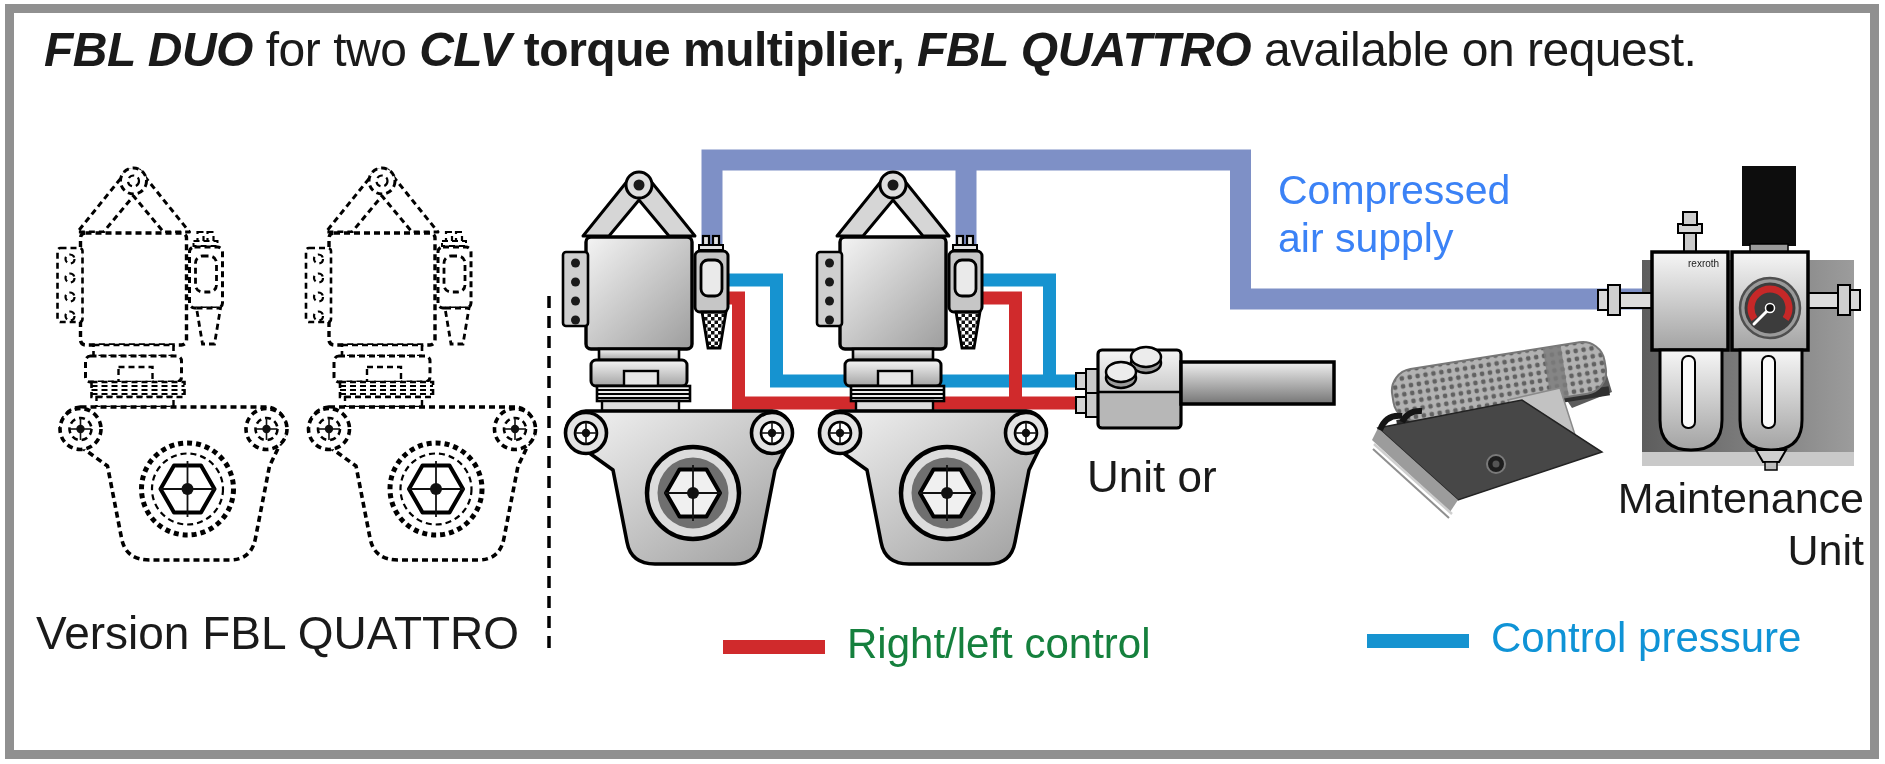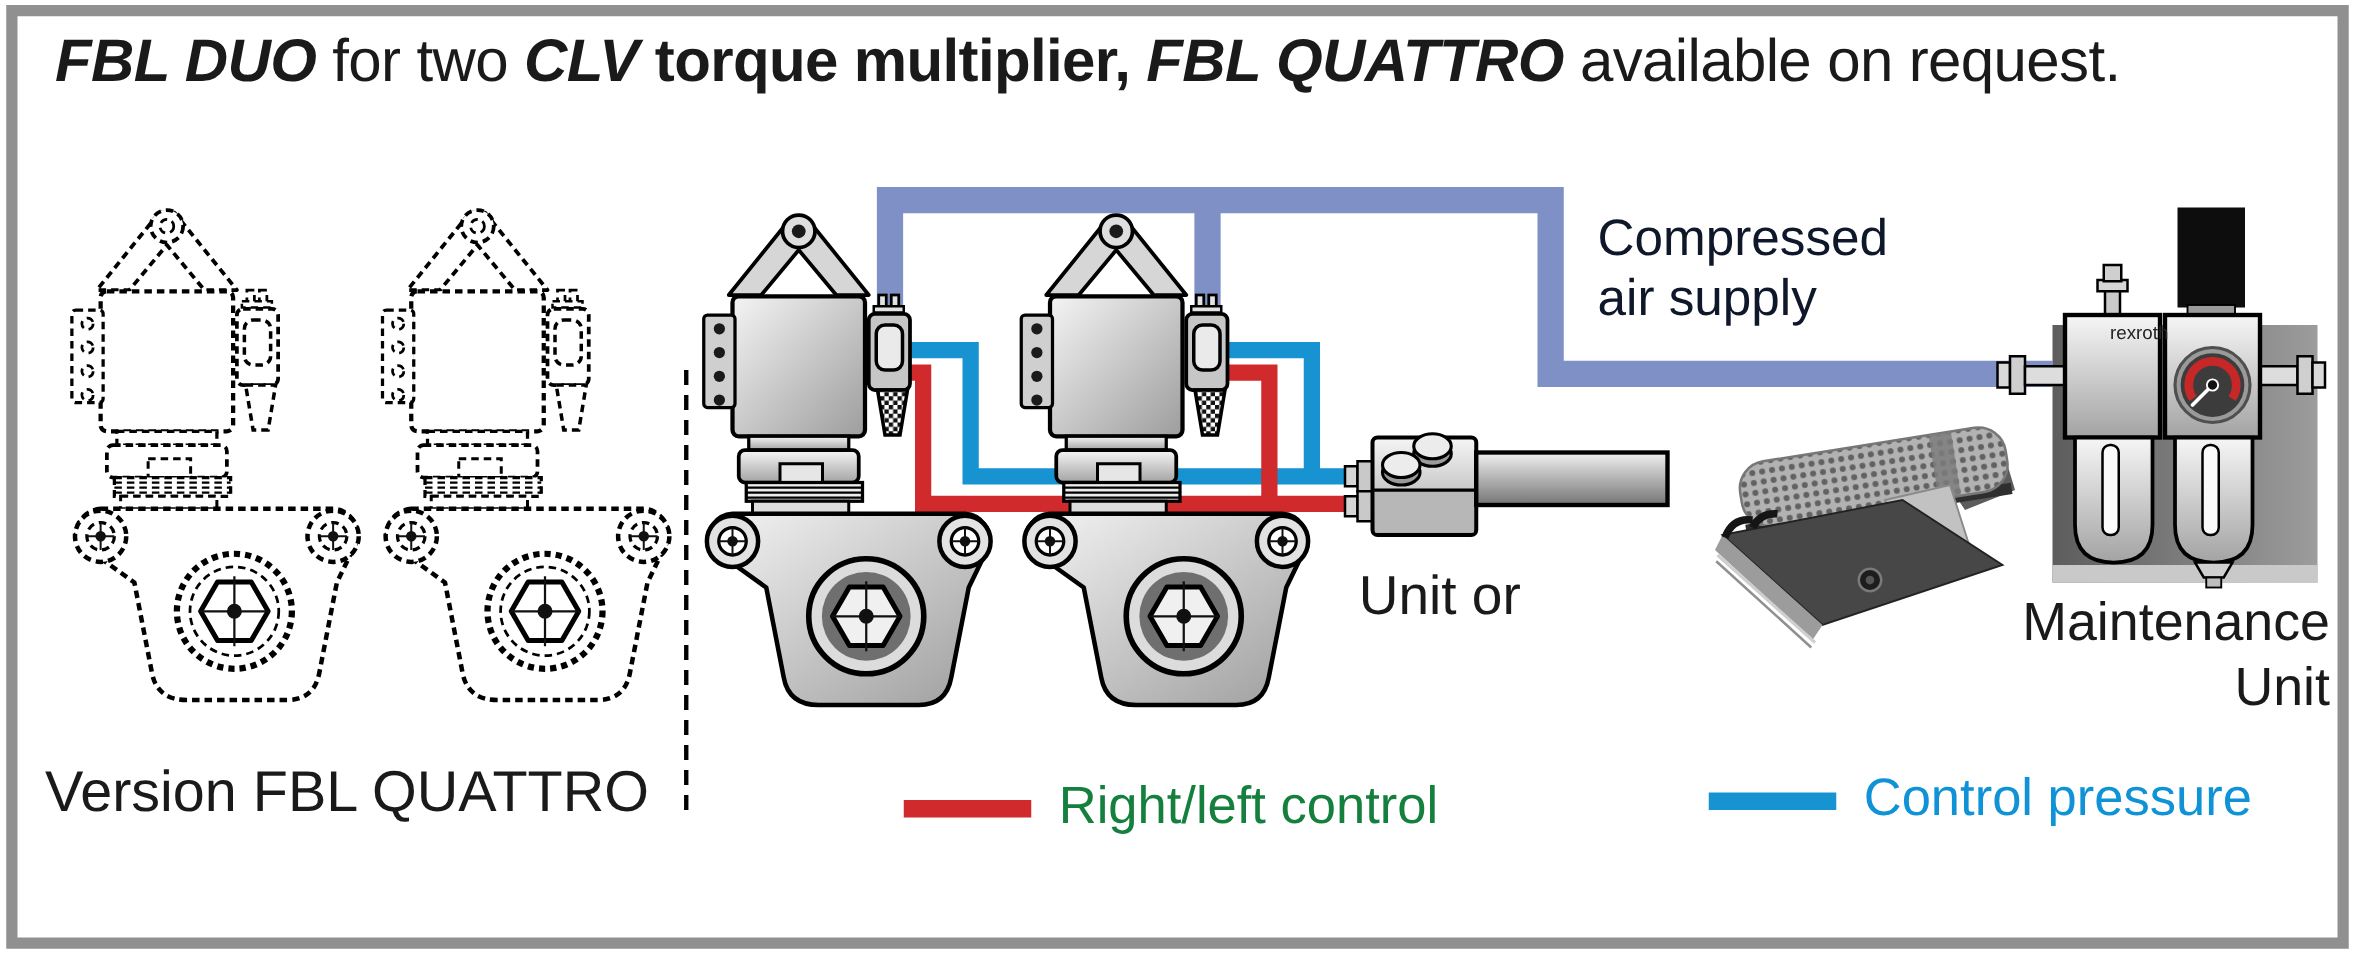--- a/index.html
+++ b/index.html
@@ -5,24 +5,24 @@
   html,body{margin:0;padding:0;background:#fff;}
   .stage{position:relative;width:1885px;height:764px;background:#fff;overflow:hidden;
          font-family:"Liberation Sans",sans-serif;color:#1a1a1a;}
   .frame{position:absolute;left:5px;top:4px;right:6px;bottom:5px;border:9px solid #909090;pointer-events:none;}
   .abs{position:absolute;}
   .title{left:44px;top:22px;font-size:48px;letter-spacing:-0.5px;white-space:nowrap;}
   .title span[data-style="bold-italic"]{font-weight:bold;font-style:italic;}
   .title span[data-style="bold"]{font-weight:bold;}
   .title span[data-style="regular"]{font-weight:400;}
   .caption{left:36px;top:606px;font-size:46px;}
-  .lbl-air{left:1278px;top:166px;font-size:41px;line-height:48px;color:#0f172a;}
+  .lbl-air{left:1278px;top:166px;font-size:41px;line-height:48px;color:#3b82f6;}
   .lbl-handfoot{left:1087px;top:450px;font-size:44px;line-height:53px;}
   .lbl-maint{left:1548px;top:472px;width:316px;font-size:43px;line-height:52px;text-align:right;}
-  .lbl-brand{left:1688px;top:258px;font-size:15px;color:#222;}
+  .lbl-brand{left:1688px;top:258px;font-size:10px;color:#222;}
   .legend-item{display:flex;align-items:center;}
   .legend-red{left:723px;top:620px;}
   .legend-blue{left:1367px;top:614px;text-align:right;}
   .swatch{width:102px;height:14px;margin-top:6px;}
   .swatch.red{background:#d02a2c;}
   .swatch.blue{background:#1693d0;}
   .legend-label{font-size:42px;margin-left:22px;}
   .legend-red .legend-label{color:#15803d;}
   .legend-blue .legend-label{color:#0f93d6;}
   svg{position:absolute;left:0;top:0;}

